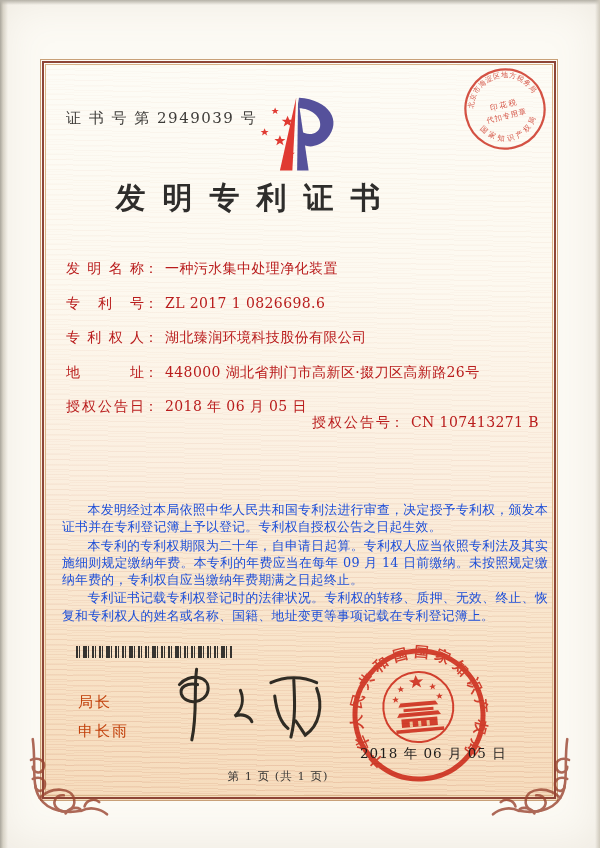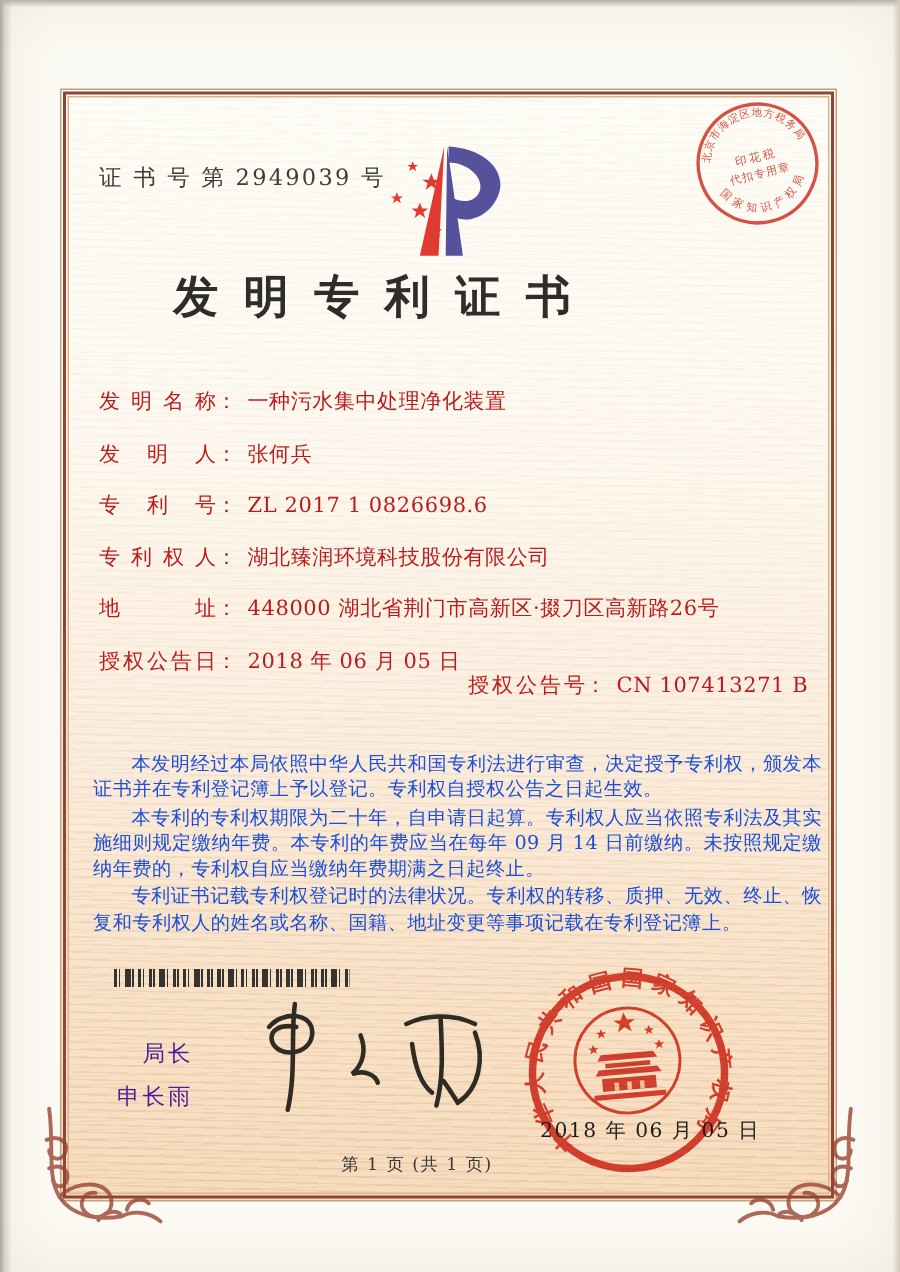--- a/index.html
+++ b/index.html
@@ -48,21 +48,21 @@
   .barcode{position:absolute;left:76px;top:646px;width:157px;height:12px;opacity:.88;
          background:repeating-linear-gradient(90deg,
            #1c1c1c 0 2px,rgba(0,0,0,0) 2px 3px,
            #1c1c1c 3px 4px,rgba(0,0,0,0) 4px 7px,
            #1c1c1c 7px 11px,rgba(0,0,0,0) 11px 12px,
            #1c1c1c 12px 13px,rgba(0,0,0,0) 13px 16px,
            #1c1c1c 16px 18px,rgba(0,0,0,0) 18px 19px,
            #1c1c1c 19px 20px,rgba(0,0,0,0) 20px 23px);}
 
   .director{position:absolute;left:78px;top:688px;font-size:15px;line-height:29px;
-         letter-spacing:2px;color:#4c1d95;text-align:right;}
+         letter-spacing:2px;color:#c2410c;}
 
   .signature{position:absolute;left:168px;top:660px;width:162px;height:94px;}
 
   .seal{position:absolute;mix-blend-mode:multiply;}
   .seal-tax{left:462px;top:66px;width:86px;height:86px;transform:rotate(-14deg);opacity:.85;}
   .seal-sipo{left:349px;top:645px;width:140px;height:140px;transform:rotate(-5deg);opacity:.92;}
   .seal-date{position:absolute;left:360px;top:745px;font-size:13.5px;letter-spacing:1px;
          color:#1d1c1b;z-index:6;}
 
   .footer{position:absolute;left:0;top:769px;width:556px;text-align:center;
@@ -97,23 +97,20 @@
       <path transform="translate(29,51) scale(0.58)" d="M0,-10 L2.9,-3.1 10,-3.1 4.2,1.2 6.5,8.1 0,3.8 -6.5,8.1 -4.2,1.2 -10,-3.1 -2.9,-3.1 Z"></path>
       <path transform="translate(40,65) scale(0.46)" d="M0,-10 L2.9,-3.1 10,-3.1 4.2,1.2 6.5,8.1 0,3.8 -6.5,8.1 -4.2,1.2 -10,-3.1 -2.9,-3.1 Z"></path>
     </g>
   </svg>
 
   <div class="title">发明专利证书</div>
 
   <div class="fields">
     <div class="frow">
       <span class="flabel">发明名称</span><span class="fcolon">：</span><span class="fvalue">一种污水集中处理净化装置</span>
-    </div>
-    <div class="frow">
-      <span class="flabel">发明人</span><span class="fcolon">：</span><span class="fvalue">张何兵</span>
     </div>
     <div class="frow">
       <span class="flabel">专利号</span><span class="fcolon">：</span><span class="fvalue">ZL 2017 1 0826698.6</span>
     </div>
     <div class="frow">
       <span class="flabel">专利权人</span><span class="fcolon">：</span><span class="fvalue">湖北臻润环境科技股份有限公司</span>
     </div>
     <div class="frow">
       <span class="flabel">地址</span><span class="fcolon">：</span><span class="fvalue">448000 湖北省荆门市高新区·掇刀区高新路26号</span>
     </div>

